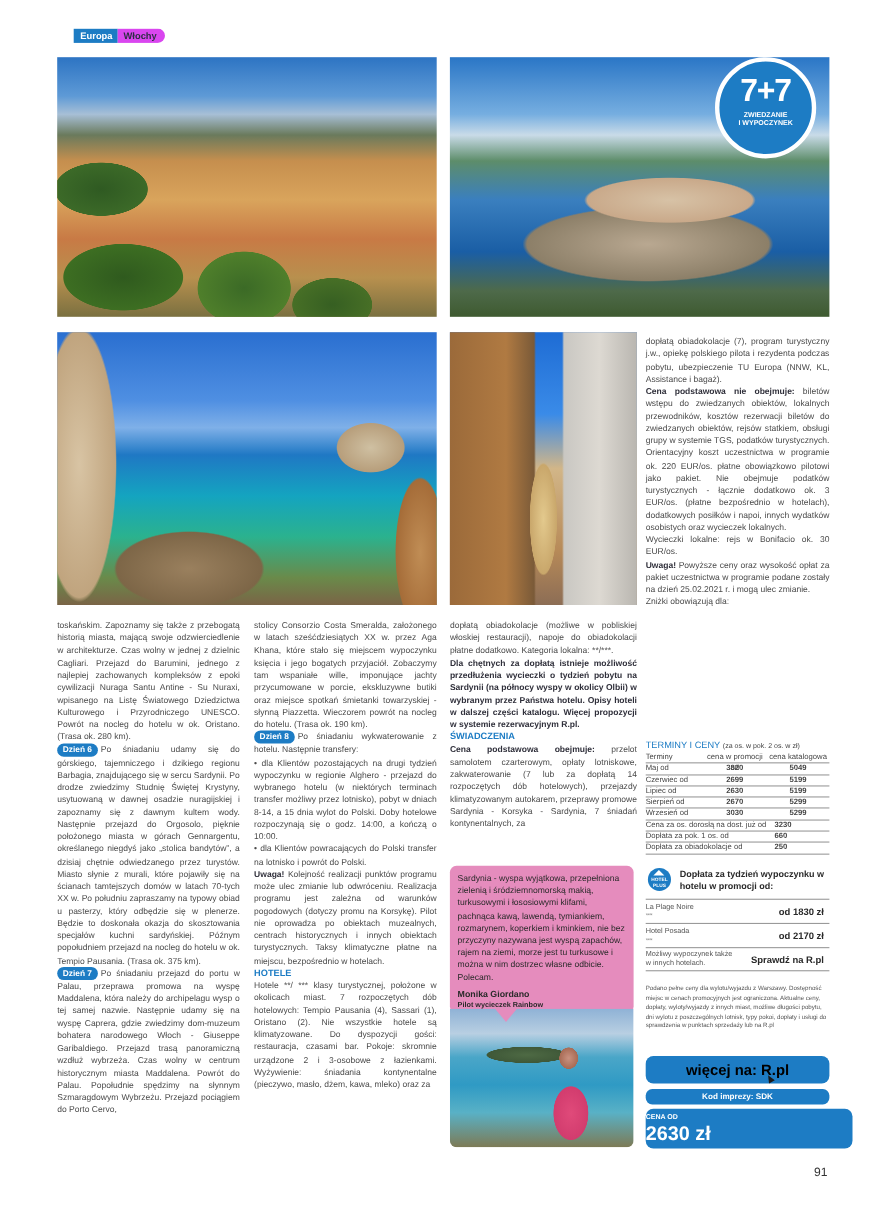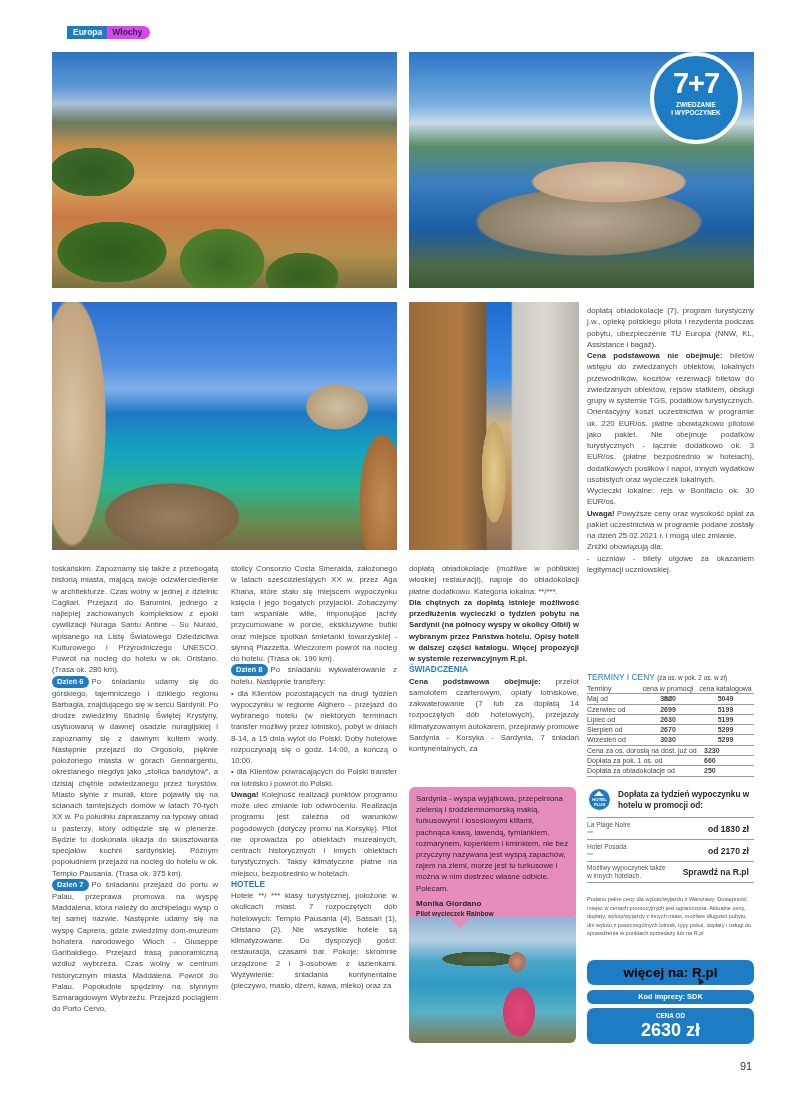--- a/index.html
+++ b/index.html
@@ -90,21 +90,21 @@
   .hp-row .nm { line-height: 8px; }
   .hp-row .stars { font-size: 5px; color: #888; letter-spacing: -0.5px; }
   .hp-row .pr { font-weight: bold; font-size: 8.6px; color: #2a2a2a; padding-right: 5px; }
   .hp-first { margin-top: 6px; }
   .hp-bottom { border-bottom: 1px solid #9a9a9a; }
   .notes { position: absolute; left: 587px; top: 895px; width: 167px; font-size: 5.6px; line-height: 8.5px; color: #555; }
 
   .btn-more { position: absolute; left: 587px; top: 960px; width: 167px; height: 25px; background: #1d7cc4; border-radius: 7px; color: #000000; text-align: center; font-weight: bold; font-size: 13.5px; line-height: 25px; }
   .cursor { position: absolute; left: 697px; top: 977px; width: 0; height: 0; border-left: 3px solid transparent; border-right: 3px solid transparent; border-bottom: 7px solid #1a1a1a; transform: rotate(-30deg); }
   .btn-code { position: absolute; left: 587px; top: 990px; width: 167px; height: 14px; background: #1d7cc4; border-radius: 6px; color: #fff; text-align: center; font-weight: bold; font-size: 7.4px; line-height: 14px; }
-  .price-box { position: absolute; left: 587px; top: 1008px; width: 167px; height: 36px; background: #1d7cc4; border-radius: 7px; color: #fff; text-align: center; font-weight: bold; }
+  .price-box { position: absolute; left: 587px; top: 1008px; width: 188px; height: 36px; background: #1d7cc4; border-radius: 7px; color: #fff; font-weight: bold; }
   .price-box .lbl { font-size: 6.4px; line-height: 8px; padding-top: 4px; }
   .price-box .val { font-size: 18px; line-height: 20px; }
 
   .page-num { position: absolute; left: 740px; top: 1060px; font-size: 11px; color: #333; }
 </style>
 </head>
 <body>
 
 <div class="region-tag">
   <span class="t1">Europa</span>
@@ -151,21 +151,20 @@
 </div>
 <div class="quote-photo"></div>
 <div class="quote-tail"></div>
 
 <div class="col col4">
   <p>dopłatą obiadokolacje (7), program turystyczny j.w., opiekę polskiego pilota i rezydenta podczas pobytu, ubezpieczenie TU Europa (NNW, KL, Assistance i bagaż).</p>
   <p><b>Cena podstawowa nie obejmuje:</b> <span>biletów wstępu do zwiedzanych obiektów, lokalnych przewodników, kosztów rezerwacji biletów do zwiedzanych obiektów, rejsów statkiem, obsługi grupy w systemie TGS, podatków turystycznych. Orientacyjny koszt uczestnictwa w programie ok. 220 EUR/os. płatne obowiązkowo pilotowi jako pakiet. Nie obejmuje podatków turystycznych - łącznie dodatkowo ok. 3 EUR/os. (płatne bezpośrednio w hotelach), dodatkowych posiłków i napoi, innych wydatków osobistych oraz wycieczek lokalnych.</span></p>
   <p>Wycieczki lokalne: rejs w Bonifacio ok. 30 EUR/os.</p>
   <p><b>Uwaga!</b> <span>Powyższe ceny oraz wysokość opłat za pakiet uczestnictwa w programie podane zostały na dzień 25.02.2021 r. i mogą ulec zmianie.</span></p>
   <p>Zniżki obowiązują dla:</p>
-  <p>- uczniów - bilety ulgowe za okazaniem legitymacji uczniowskiej.</p>
 </div>
 
 <div class="prices">
   <div class="prices-h"><span style="font-weight:normal;color:#1d7cc4;font-size:8.4px">TERMINY I CENY</span> <span>(za os. w pok. 2 os. w zł)</span></div>
   <div class="prow head">
     <span class="c1">Terminy</span>
     <span class="c2">cena w promocji od</span>
     <span class="c3">cena katalogowa</span>
   </div>
   <div class="prow">

